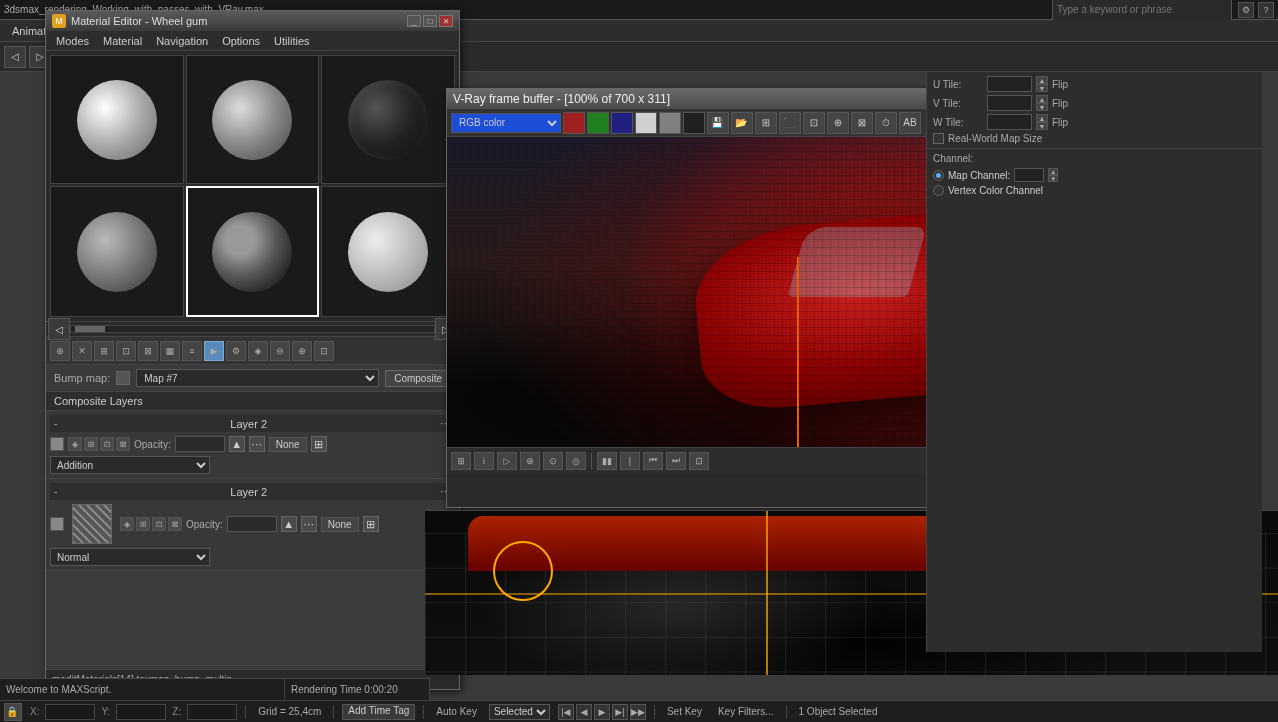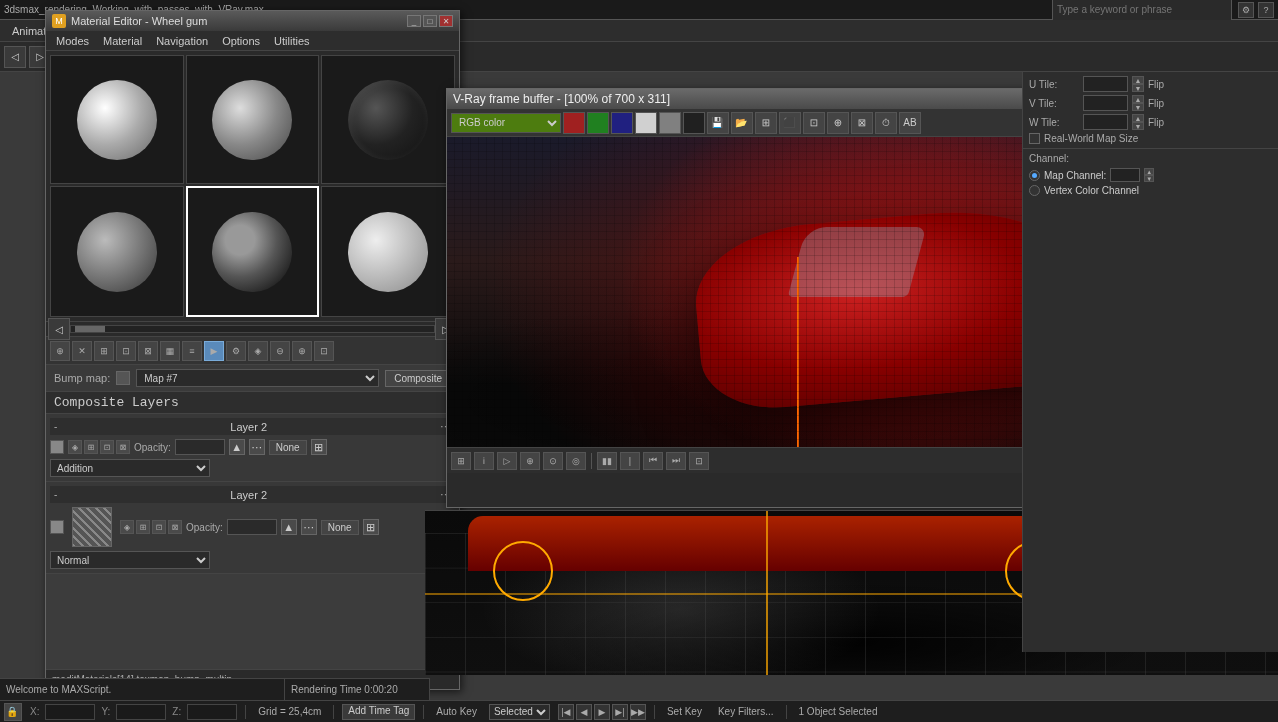--- a/index.html
+++ b/index.html
@@ -278,21 +278,21 @@
       cursor: pointer;
     }
 
     
     .composite-header {
       background: #2d2d2d;
       padding: 3px 8px;
       display: flex; align-items: center;
       border-bottom: 1px solid #444;
     }
-    .composite-title { font-size: 13px; color: #ccc; font-family: Liberation Mono, monospace; }
+    .composite-title { font-size: 11px; color: #ccc; }
     .total-layers-row {
       display: flex; align-items: center;
       padding: 3px 8px;
       gap: 6px;
       background: #333;
       border-bottom: 1px solid #444;
     }
     .tl-label { font-size: 11px; color: #aaa; }
     .tl-value {
       background: #2a2a2a;
@@ -421,21 +421,21 @@
     .vray-toolbar {
       height: 28px;
       background: #333;
       display: flex; align-items: center;
       padding: 0 4px;
       gap: 2px;
       border-bottom: 1px solid #444;
     }
     .vt-select {
       height: 20px;
-      background: #4d7c0f;
+      background: #1d4ed8;
       border: 1px solid #555;
       color: #ccc;
       font-size: 10px;
       padding: 0 3px;
       width: 110px;
     }
     .vt-btn {
       width: 22px; height: 22px;
       background: #444;
       border: 1px solid #555;
@@ -895,21 +895,21 @@
 
     <div style="position:absolute;top:30px;left:8%;width:60px;height:60px;border:2px solid #ffaa00;border-radius:50%;"></div>
 
     <div style="position:absolute;top:30px;left:68%;width:60px;height:60px;border:2px solid #ffaa00;border-radius:50%;"></div>
 
     <div style="position:absolute;top:0;left:40%;width:2px;height:100%;background:#ffaa00;opacity:0.7;"></div>
     <div style="position:absolute;top:50%;left:0;width:100%;height:2px;background:#ffaa00;opacity:0.5;"></div>
   </div>
 </div>
 
-<div style="position:absolute;top:72px;right:0;width:256px;height:580px;background:#2d2d2d;border-left:1px solid #444;">
+<div style="position:absolute;top:72px;right:16px;width:336px;height:580px;background:#2d2d2d;border-left:1px solid #444;">
 
   <div style="padding:4px 6px;border-bottom:1px solid #444;">
     <div style="display:flex;align-items:center;gap:4px;margin-bottom:3px;">
       <span style="font-size:10px;color:#aaa;width:50px;">U Tile:</span>
       <input type="text" style="width: 45px; height: 16px; background: rgb(34, 34, 34); border: 1px solid rgb(85, 85, 85); color: rgb(204, 204, 204); font-size: 10px;">
       <div style="display:flex;flex-direction:column;">
         <div style="width:12px;height:8px;background:#444;border:1px solid #555;cursor:pointer;font-size:7px;display:flex;align-items:center;justify-content:center;color:#aaa;">▲</div>
         <div style="width:12px;height:8px;background:#444;border:1px solid #555;cursor:pointer;font-size:7px;display:flex;align-items:center;justify-content:center;color:#aaa;">▼</div>
       </div>
       <span style="font-size:10px;color:#aaa;">Flip</span>

